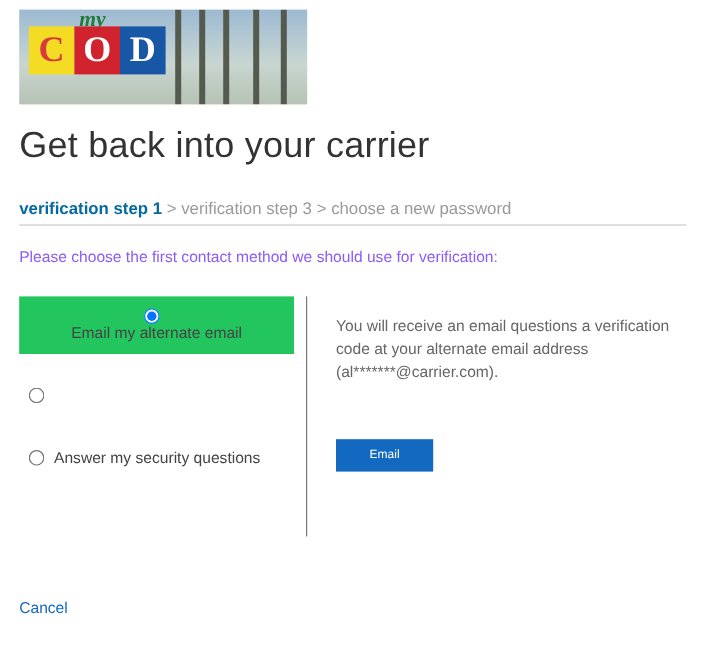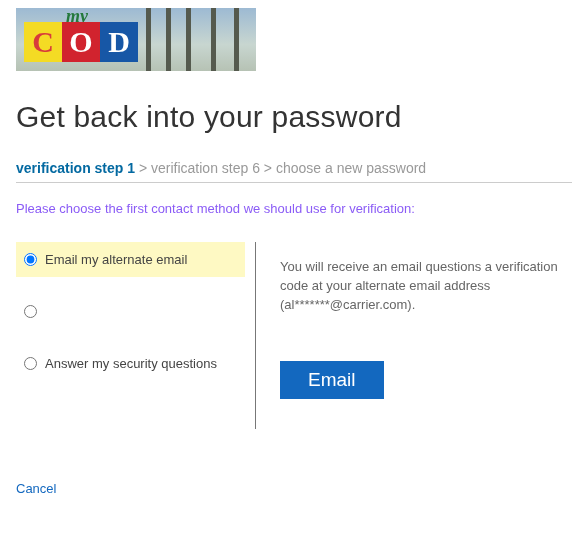--- a/index.html
+++ b/index.html
@@ -6,23 +6,23 @@
     body {
       font-family: "Segoe UI", Arial, sans-serif;
       font-size: 13px;
       color: #555;
       padding: 8px 16px 16px 16px;
       width: 588px;
       background: #fff;
     }
     .banner {
       width: 240px;
-      height: 63px;
+      height: 79px;
       position: relative;
-      margin-bottom: 29px;
+      margin-bottom: 18px;
       background: linear-gradient(180deg, #9dbad3 0%, #c8d6d0 58%, #b6c2b4 100%);
       overflow: hidden;
     }
     .banner .palm {
       position: absolute; top: 0; height: 100%;
       width: 5px;
       background: #555a4e;
     }
     .banner .c-block, .banner .o-block, .banner .d-block {
       position: absolute; top: 14px; width: 38px; height: 40px;
@@ -69,39 +69,40 @@
       padding-bottom: 30px;
     }
     .option {
       display: flex;
       align-items: center;
       padding: 10px 8px;
       margin-bottom: 18px;
       cursor: pointer;
     }
     .option.selected {
-      background: #fef9c3;
+      background: #22c55e;
+      flex-direction: column;
     }
     .option input[type=radio] {
       margin-right: 8px;
     }
     .option-label { color: #444; }
     .detail-col {
       flex: 1;
       padding: 16px 4px 0 24px;
     }
     .detail-text {
       color: #666;
       line-height: 1.45;
       margin-bottom: 46px;
     }
     .email-btn {
       background: #1368bf;
       color: #fff;
-      font-size: 19px;
+      font-size: 10px;
       border: none;
       padding: 8px 28px;
       cursor: pointer;
     }
     .cancel {
       color: #1368bf;
       margin-top: 52px;
       display: inline-block;
       cursor: pointer;
       font-size: 13px;
@@ -117,24 +118,24 @@
   <div class="palm" style="left:150px;"></div>
   <div class="palm" style="left:170px;"></div>
   <div class="palm" style="left:195px;"></div>
   <div class="palm" style="left:218px;"></div>
   <div class="my">my</div>
   <div class="c-block">C</div>
   <div class="o-block">O</div>
   <div class="d-block">D</div>
 </div>
 
-<h1 class="page-title">Get back into your password</h1>
+<h1 class="page-title">Get back into your carrier</h1>
 
 <div class="steps">
-  <span class="current">verification step 1</span><span> &gt; </span><span>verification step 6</span><span> &gt; </span><span>choose a new password</span>
+  <span class="current">verification step 1</span><span> &gt; </span><span>verification step 3</span><span> &gt; </span><span>choose a new password</span>
 </div>
 
 <div class="instruction">Please choose the first contact method we should use for verification:</div>
 
 <div class="content-row">
   <div class="options-col">
 
     <label class="option selected">
       <input type="radio" name="verify" checked="" style="">
       <span class="option-label">Email my alternate email</span>

